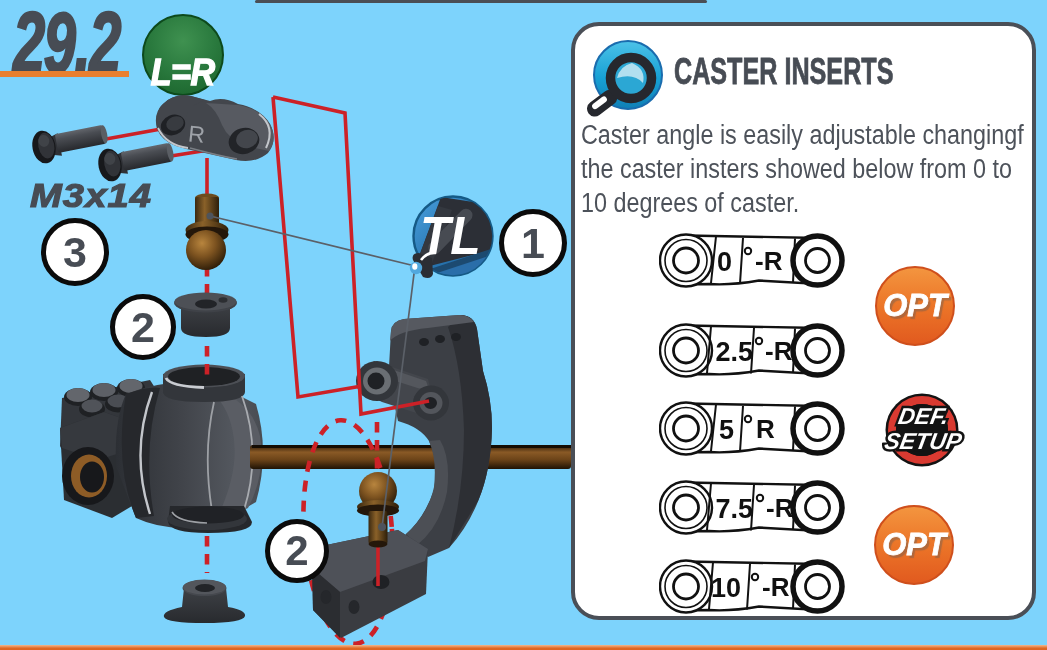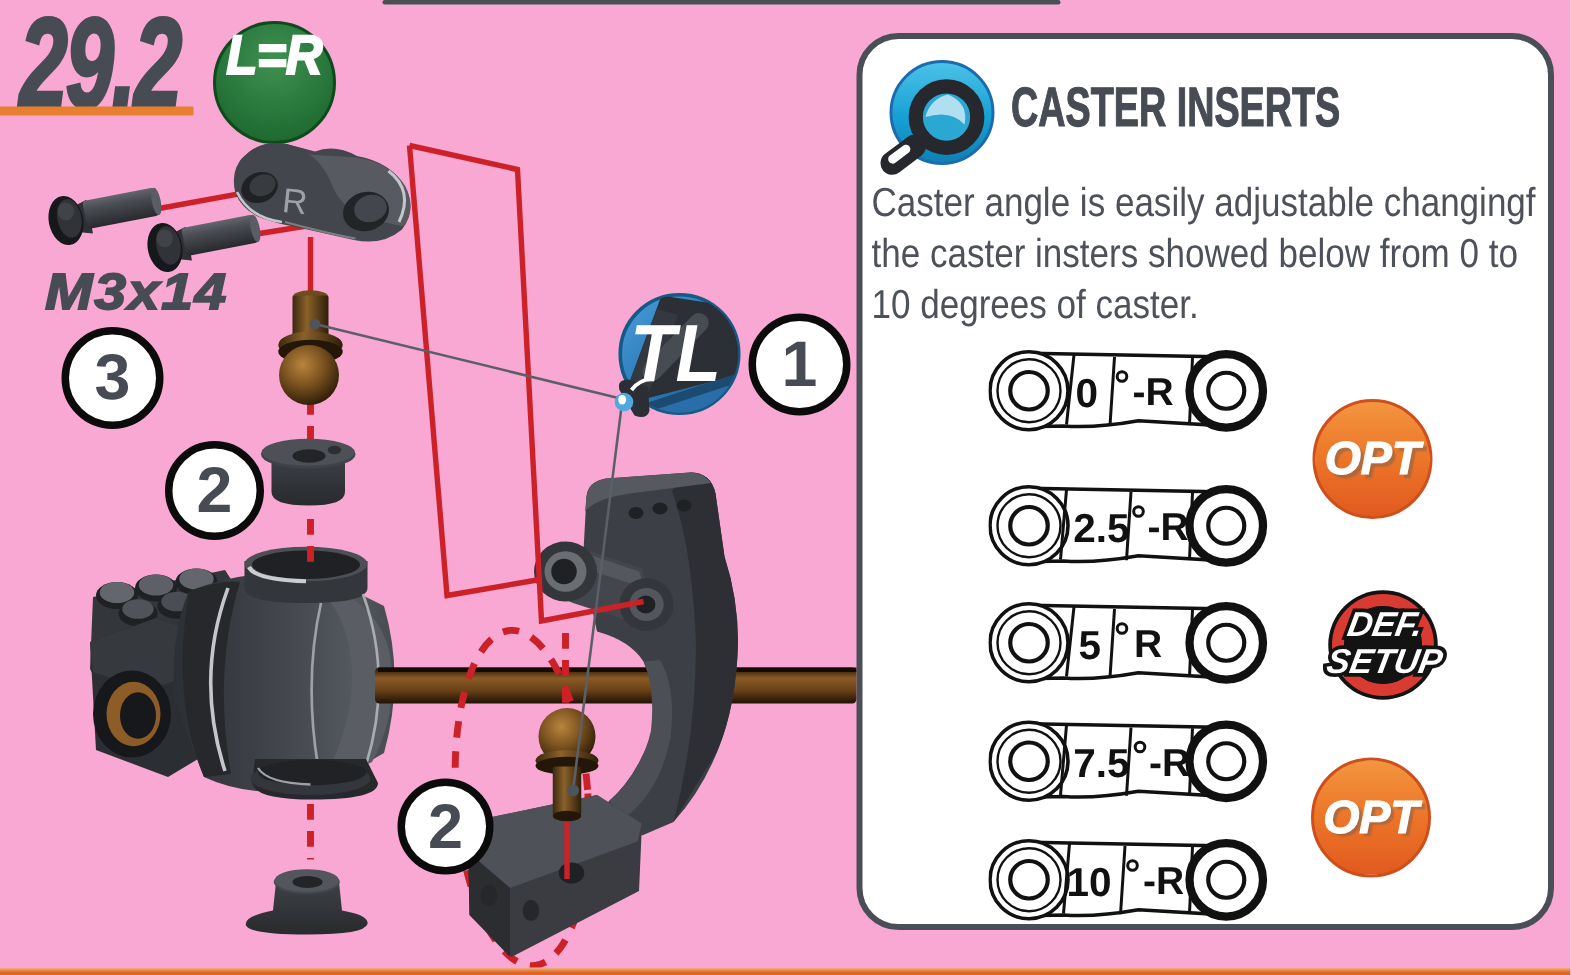--- a/index.html
+++ b/index.html
@@ -1,38 +1,38 @@
 <!DOCTYPE html>
 <html><head>
 <meta charset="utf-8">
 <style>
   html,body{margin:0;padding:0;}
   body{width:1047px;height:650px;overflow:hidden;background:#fff;
        font-family:"Liberation Sans", sans-serif;}
-  #page{position:relative;width:1047px;height:650px;background:#f9a8d4;}
+  #page{position:relative;width:1047px;height:650px;background:#7dd3fc;}
   .abs{position:absolute;}
   .numcirc{position:absolute;background:#fff;border:5px solid #0b0b0b;border-radius:50%;
            display:flex;align-items:center;justify-content:center;
            font-weight:bold;color:#474c54;}
 </style>
 </head>
 <body>
 <div id="page">
 
   <div class="abs" style="left:255px;top:0;width:452px;height:2.5px;background:#4a4e55;border-radius:2px;"></div>
 
   <div class="abs" style="left:13px;top:-6px;font-size:85px;font-weight:bold;font-style:italic;
        color:#474c54;-webkit-text-stroke:2.5px #474c54;letter-spacing:-2px;
        transform:scaleX(0.68);transform-origin:0 0;">29.2</div>
   <div class="abs" style="left:0;top:71px;width:129px;height:6px;background:#e87f2f;"></div>
 
   <div class="abs" style="left:142px;top:14px;width:82px;height:82px;border-radius:50%;
        background:radial-gradient(circle at 50% 32%, #3f9150 0%, #2a7a3e 48%, #186029 100%);
        border:2.5px solid #0d4a1c;box-sizing:border-box;
-       display:flex;align-items:flex-start;justify-content:center;">
+       display:flex;align-items:flex-end;justify-content:center;">
       <span style="color:#fff;font-weight:bold;font-style:italic;font-size:37px;
             -webkit-text-stroke:1.4px #fff;transform:scaleX(0.92);letter-spacing:-0.5px;">L=R</span>
   </div>
 
   <div class="abs" style="left:30px;top:176px;font-size:34px;font-weight:bold;font-style:italic;
        color:#474c54;-webkit-text-stroke:1.2px #474c54;letter-spacing:1px;
        transform:scaleX(1.12);transform-origin:0 0;">M3x14</div>
 
   <svg class="abs" style="left:0;top:0;" width="575" height="650" viewBox="0 0 575 650">
     <defs>

